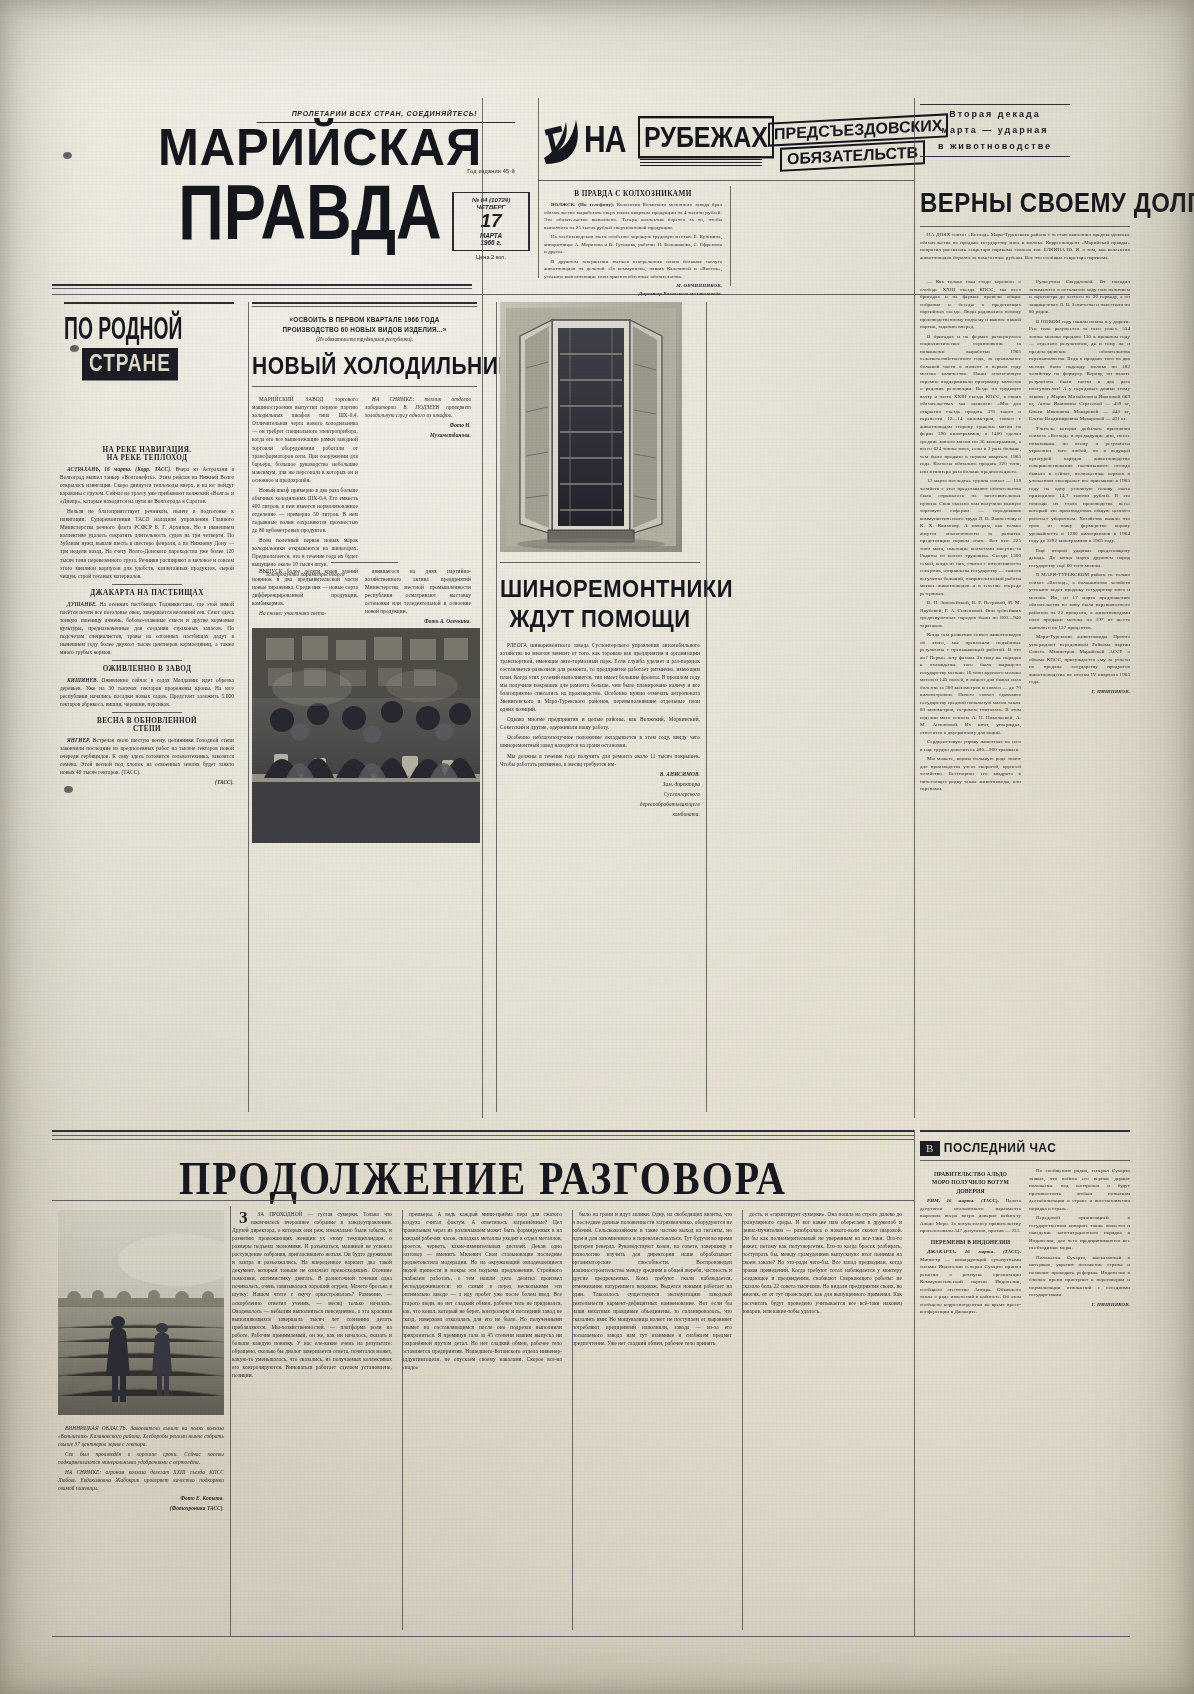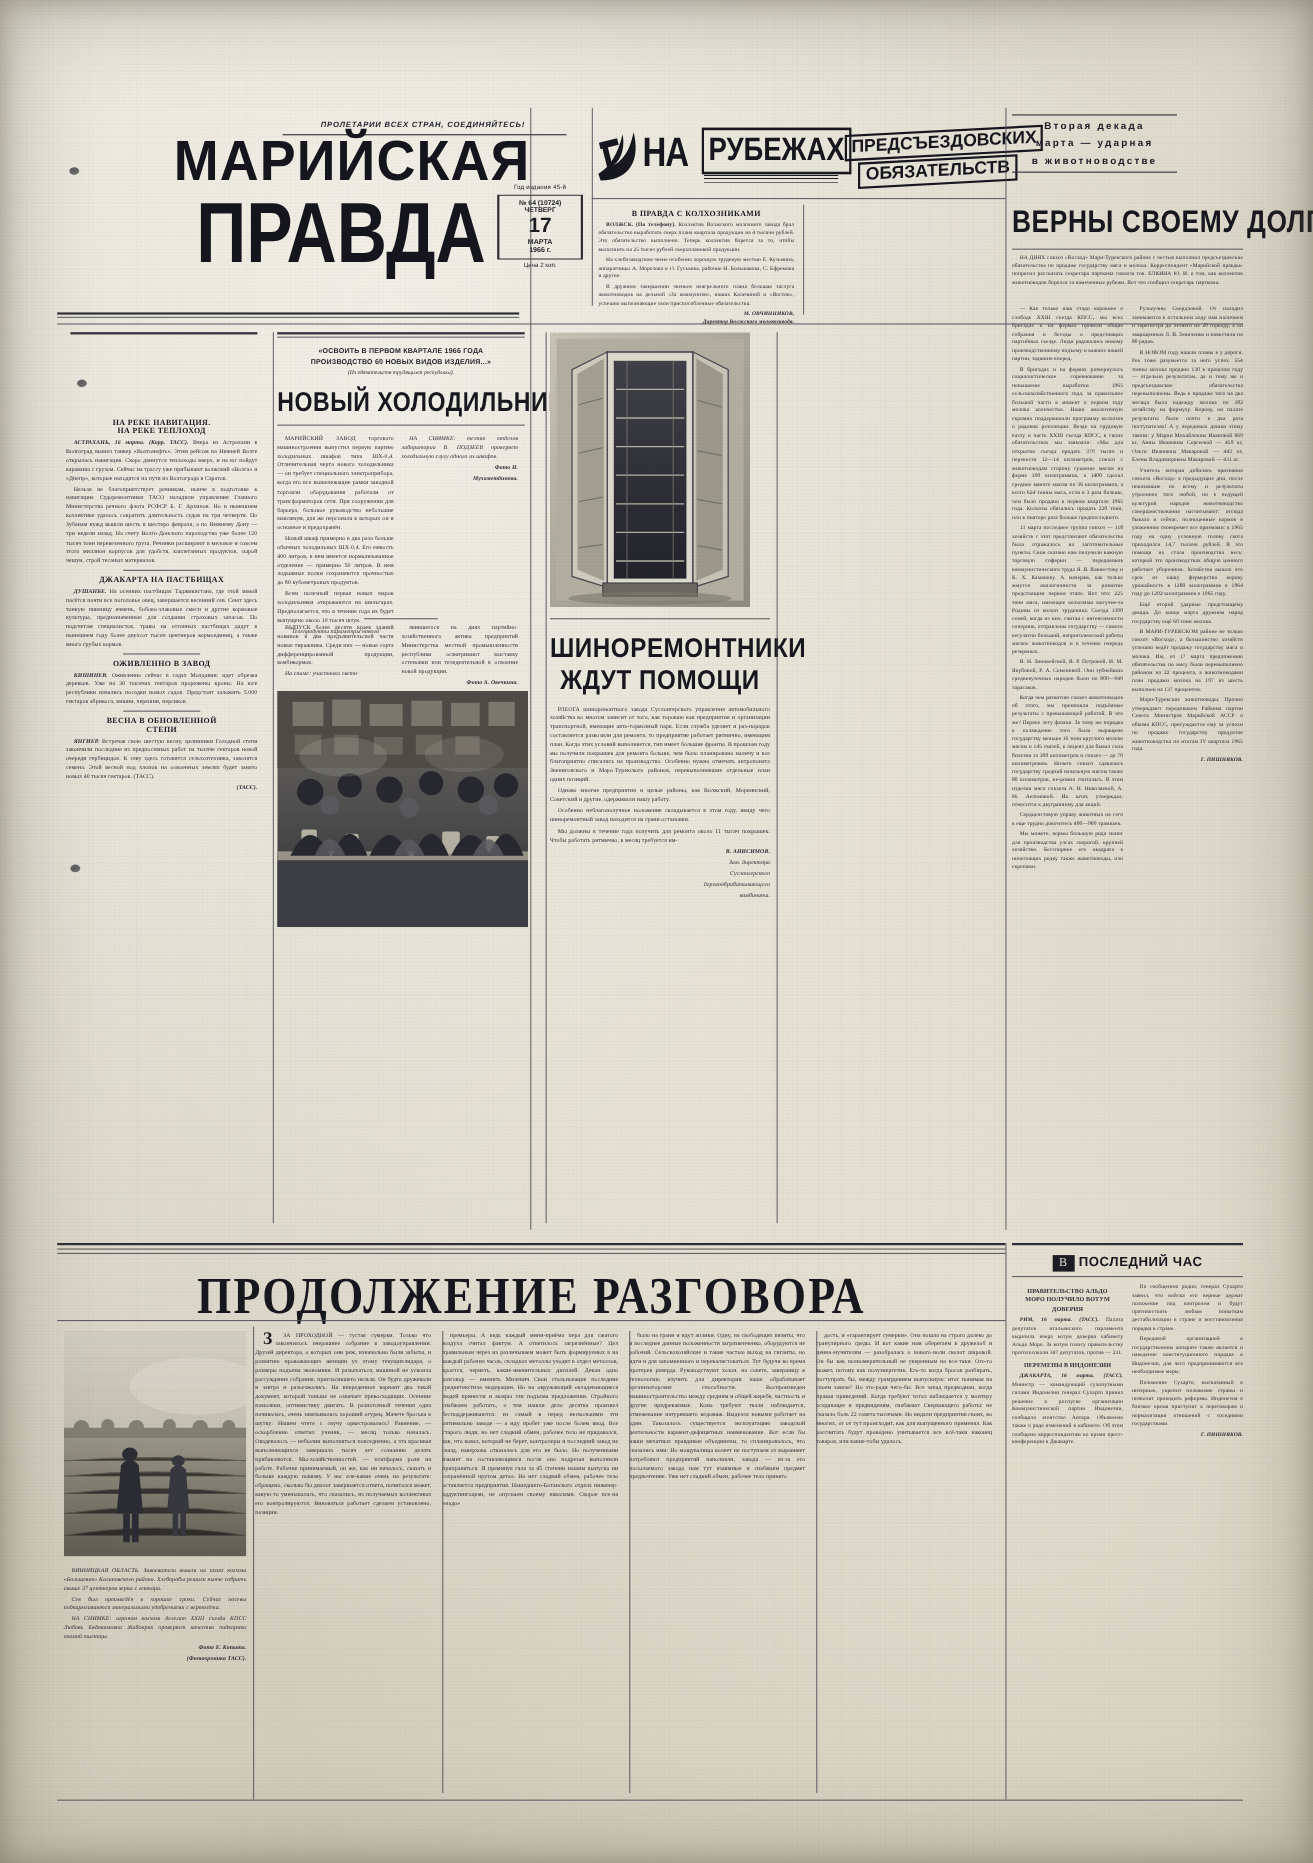--- a/index.html
+++ b/index.html
@@ -54,21 +54,21 @@
      letter-spacing:0px;color:#14151d;line-height:1;
      transform:scaleY(1.25) scaleX(1.02);transform-origin:top center;}
   .mast-sub{position:absolute;left:60px;top:168px;width:420px;text-align:center;
      font-size:7.4px;font-weight:bold;line-height:1.5;color:#1d1e26;
      font-family:"Liberation Serif",serif;letter-spacing:.2px;}
   .datebox{position:absolute;left:400px;top:80px;width:78px;text-align:center;
      color:#1d1e26;font-family:"Liberation Sans",sans-serif;}
   .datebox .yr{font-size:5.6px;letter-spacing:.2px;}
   .datebox .bx{border-left:2px solid #2b2c34;border-right:2px solid #2b2c34;
      border-top:1px solid #2b2c34;border-bottom:1px solid #2b2c34;
-     margin-top:3px;padding:3px 2px 4px;}
+     margin-top:18px;padding:3px 2px 4px;font-style:italic;}
   .datebox .num{font-size:6.2px;font-weight:bold;}
   .datebox .dow{font-size:6.2px;font-weight:bold;}
   .datebox .big{font-size:19px;font-weight:bold;line-height:1.05;margin:1px 0;}
   .datebox .mon{font-size:6.4px;font-weight:bold;}
   .datebox .prc{font-size:5.6px;margin-top:3px;}
 
   
   .banner{position:absolute;left:488px;top:14px;width:370px;height:72px;}
   .emblem{position:absolute;left:0px;top:12px;width:46px;height:52px;}
   .bw-na{position:absolute;left:44px;top:16px;
@@ -198,20 +198,24 @@
     <div class="col" style="left:868px;top:98px;width:210px;">
       <div class="head-verny" style="position:relative;left:0;top:0;width:210px;">ВЕРНЫ СВОЕМУ ДОЛГУ</div>
       <div class="hline" style="position:relative;left:0;top:12px;width:210px;"></div>
       <div class="body-txt tiny" style="margin-top:16px;">
         <p>НА ДНЯХ совхоз «Восход» Мари-Турекского района с честью выполнил предсъездовские обязательства по продаже государству мяса и молока. Корреспондент «Марийской правды» попросил рассказать секретаря парткома совхоза тов. ЕЛКИНА Ю. И. о том, как коллектив животноводов боролся за намеченные рубежи. Вот что сообщил секретарь парткома.</p>
       </div>
     </div>
 
     <div class="col" style="left:0px;top:214px;width:190px;">
       <div class="hline2" style="position:relative;left:12px;width:170px;top:0;"></div>
+      <div class="head-po" style="position:relative;left:12px;top:6px;height:66px;">
+        <div class="l1">ПО РОДНОЙ</div>
+        <div class="l2">СТРАНЕ</div>
+      </div>
 
       <div style="margin-top:76px;padding:0 8px;">
         <div class="sec-head">НА РЕКЕ НАВИГАЦИЯ.<br>НА РЕКЕ ТЕПЛОХОД</div>
         <div class="body-txt">
           <p><span class="ital bold">АСТРАХАНЬ, 16 марта. (Корр. ТАСС).</span> <span>Вчера из Астрахани в Волгоград вышел танкер «Волгонефть». Этим рейсом на Нижней Волге открылась навигация. Скоро двинутся теплоходы вверх, и на юг пойдут караваны с грузом. Сейчас на трассу уже прибывают волжский «Волга» и «Днепр», которые находятся на пути из Волгограда в Саратов.</span></p>
           <p>Нельзя не благоприятствует речникам, нынче в подготовке к навигации. Судоремонтники ТАСО наладили управления Главного Министерства речного флота РСФСР Б. Г. Архипов. Но в нынешнем коллективе удалось сократить длительность судов на три четверти. По Зубанам нужд вышли шесть в шестеро февраля, а по Нижнему Дону — три недели назад. На счету Волго-Донского пароходства уже более 120 тысяч тонн перевезенного груза. Речники расширяют в меловое и совсем этого миллион корпусов для удобств, каплеганных продуктов, сырой чешуи, строй тесаных материалов.</p>
         </div>
         <div class="rule"></div>
 
         <div class="sec-head">ДЖАКАРТА НА ПАСТБИЩАХ</div>
@@ -519,21 +523,21 @@
         <p>НА СНИМКЕ: агроном колхоза делегат XXIII съезда КПСС Любовь Евдокимовна Жабокрик проверяет качество подкормки озимой пшеницы.</p>
         <p class="right bold">Фото Е. Копыта.</p>
         <p class="right bold">(Фотохроника ТАСС).</p>
       </div>
     </div>
     <div class="vline" style="left:178px;top:1118px;height:430px;"></div>
     <div class="vline" style="left:862px;top:1042px;height:506px;"></div>
 
     <div class="col" style="left:868px;top:1042px;width:210px;">
       <div class="hline2" style="position:relative;left:0;top:0;width:210px;"></div>
-      <div style="margin-top:6px;text-align:center;">
+      <div style="margin-top:6px;text-align:left;">
         <span class="badge">В</span>
         <span style="font-family:'Liberation Sans',sans-serif;font-weight:bold;font-size:12px;letter-spacing:.5px;color:#16171f;">ПОСЛЕДНИЙ ЧАС</span>
       </div>
       <div class="hline" style="position:relative;left:0;top:4px;width:210px;"></div>
 
       <div style="display:flex;gap:8px;margin-top:10px;">
         <div class="body-txt tiny" style="width:101px;">
           <div class="subhd">
             <span>ПРАВИТЕЛЬСТВО АЛЬДО</span><br>
             <span>МОРО ПОЛУЧИЛО ВОТУМ</span><br>

